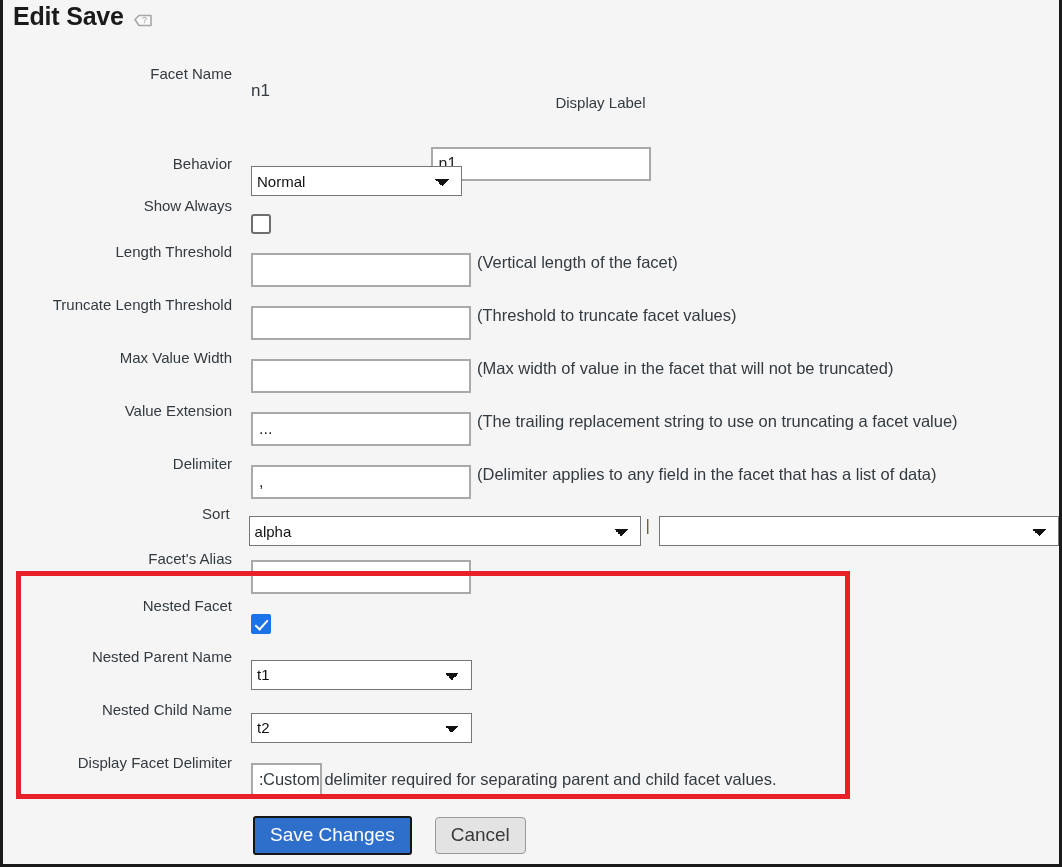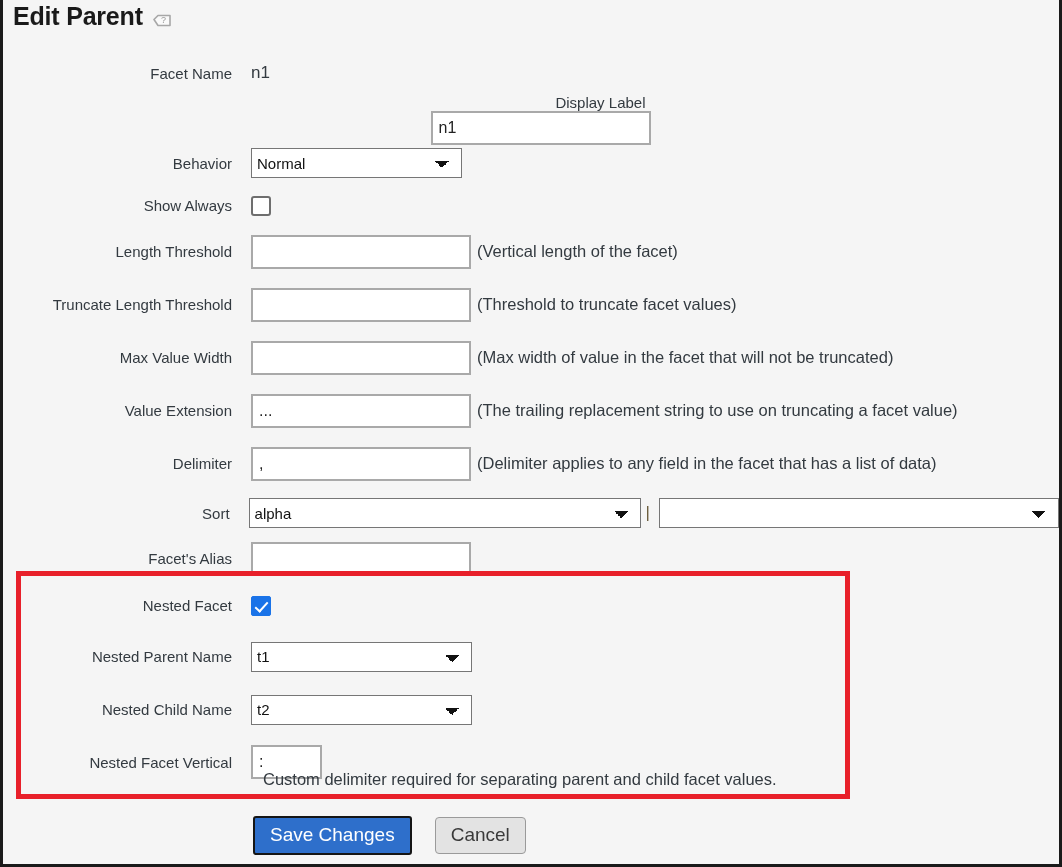--- a/index.html
+++ b/index.html
@@ -62,21 +62,22 @@
     text-align: right;
     font-size: 15px;
     color: #333a40;
     padding-right: 0px;
     box-sizing: border-box;
     white-space: nowrap;
   }
   .field {
     margin-left: 19px;
     display: flex;
-    align-items: center;
+    align-items: flex-start;
+    margin-top: 36px;
   }
   .hint {
     font-size: 16.5px;
     color: #333a40;
     margin-left: 6px;
     white-space: nowrap;
   }
 
   
   .static-value {
@@ -207,21 +208,21 @@
     border: 1px solid #9a9a9a;
     border-radius: 4px;
   }
 </style>
 </head>
 <body>
 
 <div class="page">
 
   <div class="title-bar">
-    <span class="title-text">Edit Parent</span>
+    <span class="title-text">Edit Save</span>
     <span class="help-icon">
       <svg width="19" height="17" viewBox="0 0 19 17" xmlns="http://www.w3.org/2000/svg">
         <path d="M1 8.5 L5 4.5 L17 4.5 L17 14.5 L5 14.5 Z" fill="#fafafa" stroke="#a7a7a7" stroke-width="1.6" stroke-linejoin="round"></path>
         <text x="10.5" y="12" font-family="Liberation Sans, sans-serif" font-size="9" fill="#9a9a9a" text-anchor="middle">?</text>
       </svg>
     </span>
   </div>
 
   <div class="form">
 
@@ -334,21 +335,21 @@
     <div class="row" style="height:53px;">
       <div class="label">Nested Child Name</div>
       <div class="field">
         <select class="sel nested">
           <option>t2</option>
         </select>
       </div>
     </div>
 
     <div class="row" style="height:52px;">
-      <div class="label">Nested Facet Vertical</div>
+      <div class="label">Display Facet Delimiter</div>
       <div class="field">
         <input class="txt small" type="text" value=":" style="">
       </div>
     </div>
 
   </div>
 
   <div class="nested-note">Custom delimiter required for separating parent and child facet values.</div>
 
   <div class="red-box"></div>

